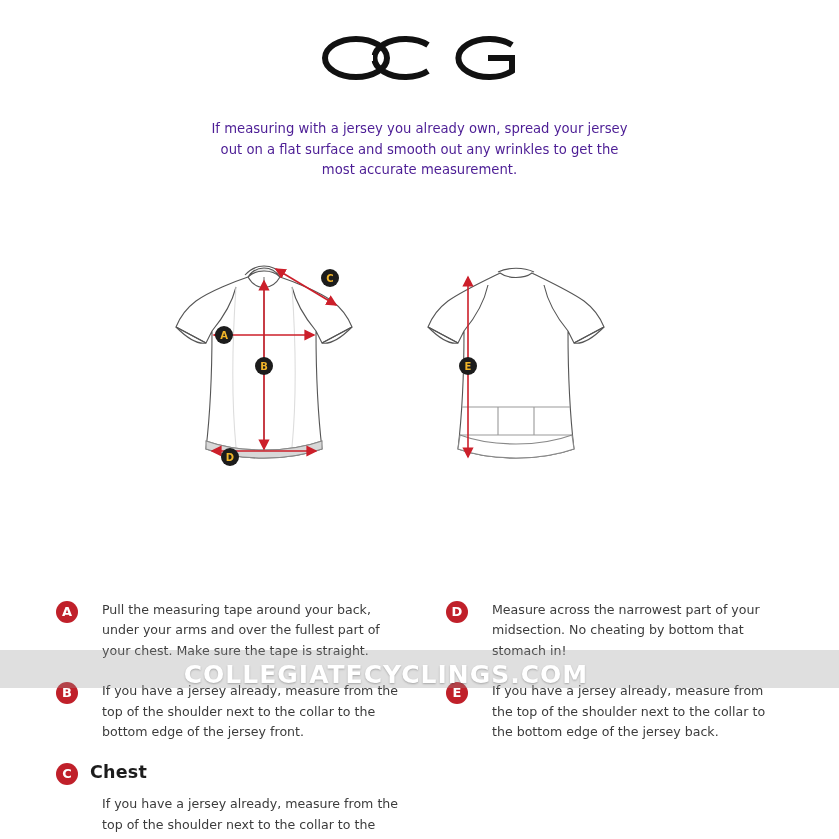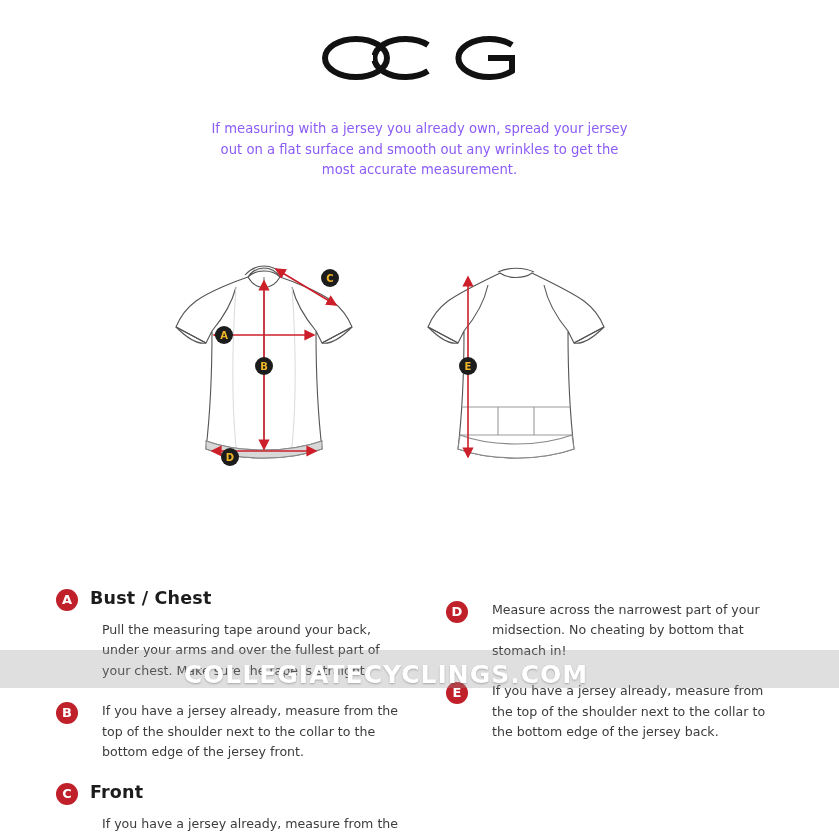--- a/index.html
+++ b/index.html
@@ -29,21 +29,21 @@
   
   .intro {
     position: absolute;
     top: 106px;
     left: 50%;
     transform: translateX(-50%);
     width: 430px;
     text-align: center;
     font-size: 13.2px;
     line-height: 1.55;
-    color: #8b5cf6;
+    color: #4c1d95;
     font-family: "DejaVu Sans", sans-serif;
   }
 
   
   .diagram {
     position: absolute;
     top: 235px;
     left: 0;
     width: 839px;
     height: 265px;
@@ -236,32 +236,31 @@
       <text x="328" y="135" text-anchor="middle" font-size="10" font-weight="bold" fill="#f0b429" font-family="DejaVu Sans, sans-serif">E</text>
     </g>
   </svg>
 </div>
 
 <div class="legend">
   <div class="legend-col left">
 
     <div class="legend-entry">
       <span class="badge">A</span>
-      <h3 class="entry-title">Bust / Chest</h3>
       <p class="entry-desc">Pull the measuring tape around your back, under your arms and over the fullest part of your chest. Make sure the tape is straight.</p>
     </div>
 
     <div class="legend-entry">
       <span class="badge">B</span>
       <p class="entry-desc">If you have a jersey already, measure from the top of the shoulder next to the collar to the bottom edge of the jersey front.</p>
     </div>
 
     <div class="legend-entry">
       <span class="badge">C</span>
-      <h3 class="entry-title">Front</h3>
+      <h3 class="entry-title">Chest</h3>
       <p class="entry-desc">If you have a jersey already, measure from the top of the shoulder next to the collar to the bottom edge of the sleeve.</p>
     </div>
 
   </div>
 
   <div class="legend-col right">
 
     <div class="legend-entry">
       <span class="badge">D</span>
       <p class="entry-desc">Measure across the narrowest part of your midsection. No cheating by bottom that stomach in!</p>

